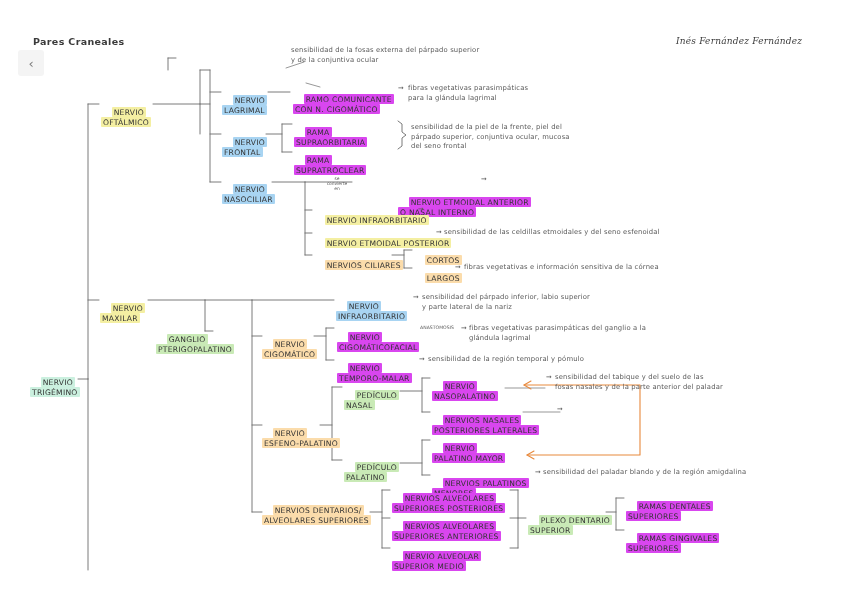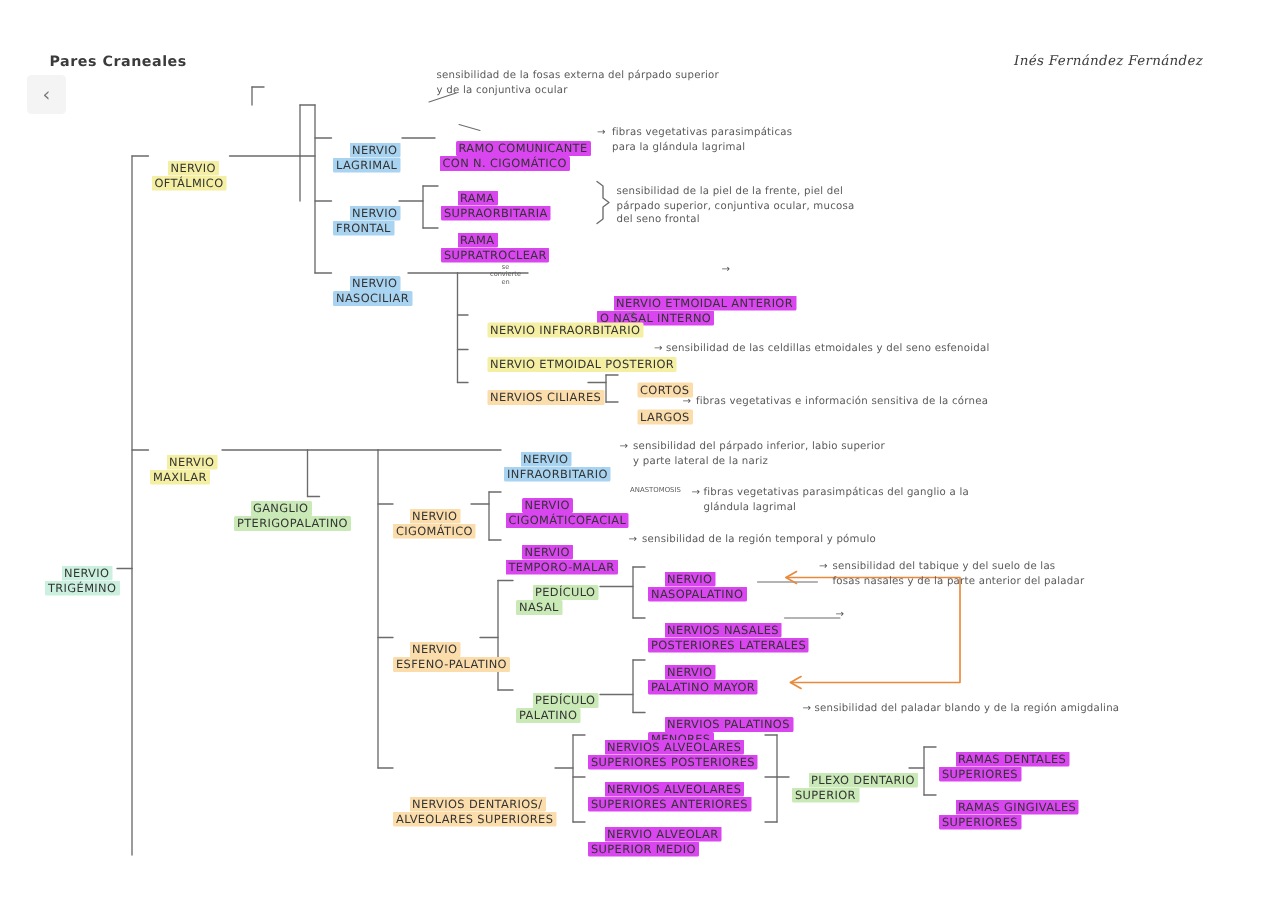--- a/index.html
+++ b/index.html
@@ -298,21 +298,21 @@
     <span>NERVIO
 PALATINO MAYOR</span>
   </div>
   <div class="node hl-pink" style="left:432px;top:468px;">
     <span>NERVIOS PALATINOS
 MENORES</span>
   </div>
   <div class="arrowtxt" style="left:535px;top:468px;">→</div>
   <div class="note" style="left:543px;top:468px;">sensibilidad del paladar blando y de la región amigdalina</div>
 
-  <div class="node hl-orange" style="left:262px;top:521px;">
+  <div class="node hl-orange" style="left:262px;top:495px;">
     <span>NERVIOS DENTARIOS/
 ALVEOLARES SUPERIORES</span>
   </div>
   <div class="node hl-pink" style="left:392px;top:483px;">
     <span>NERVIOS ALVEOLARES
 SUPERIORES POSTERIORES</span>
   </div>
   <div class="node hl-pink" style="left:392px;top:511px;">
     <span>NERVIOS ALVEOLARES
 SUPERIORES ANTERIORES</span>

